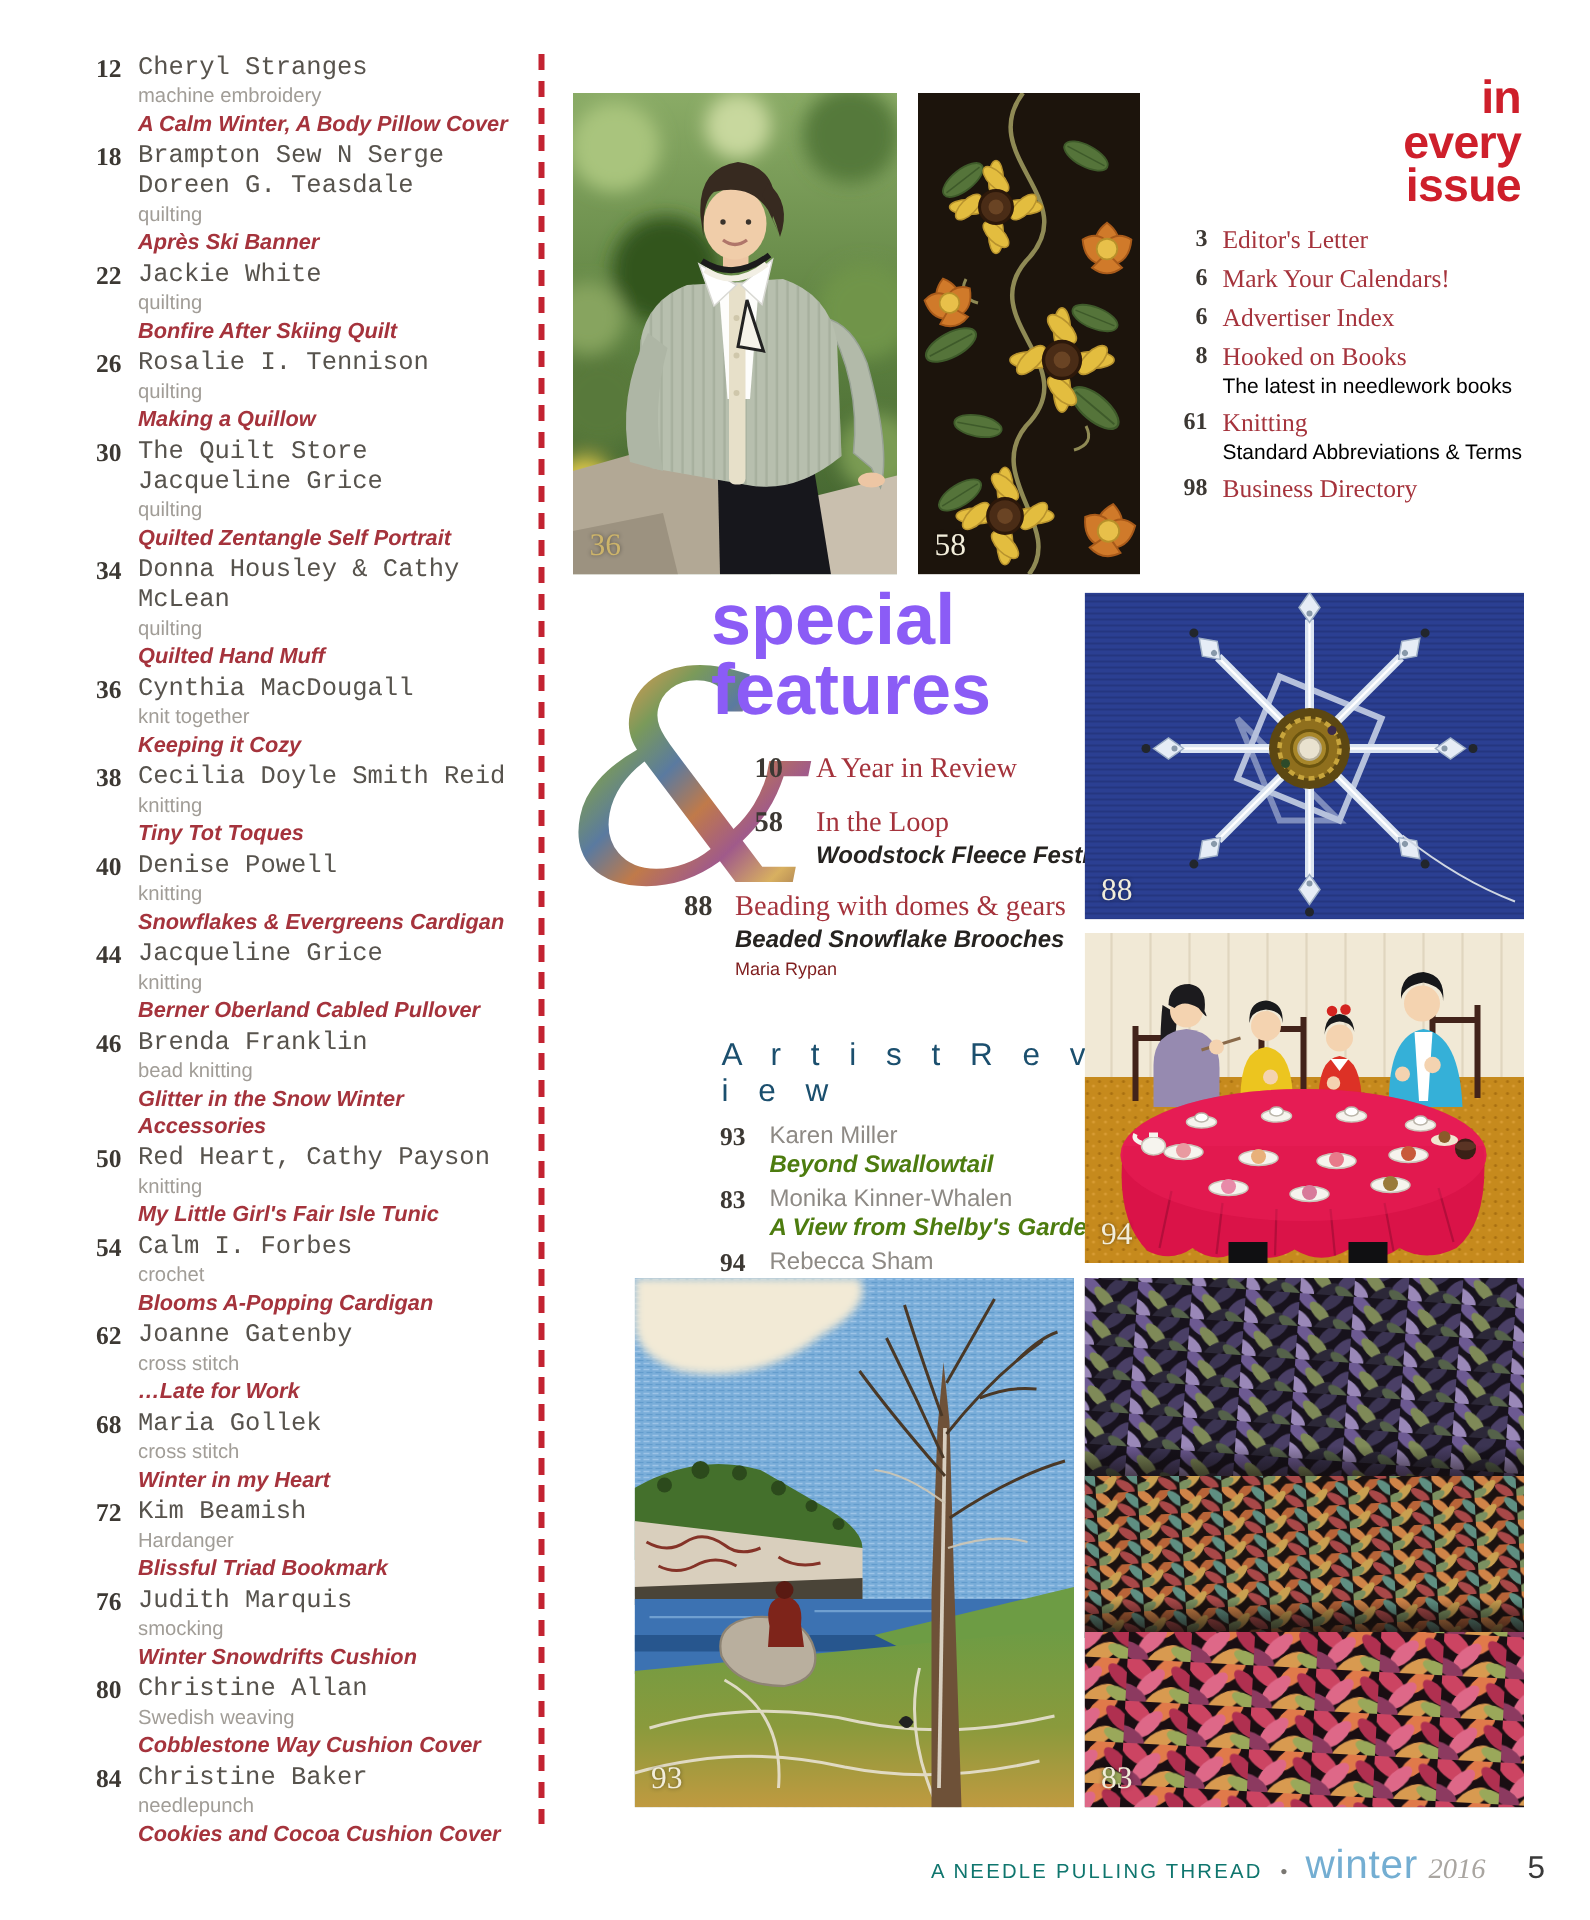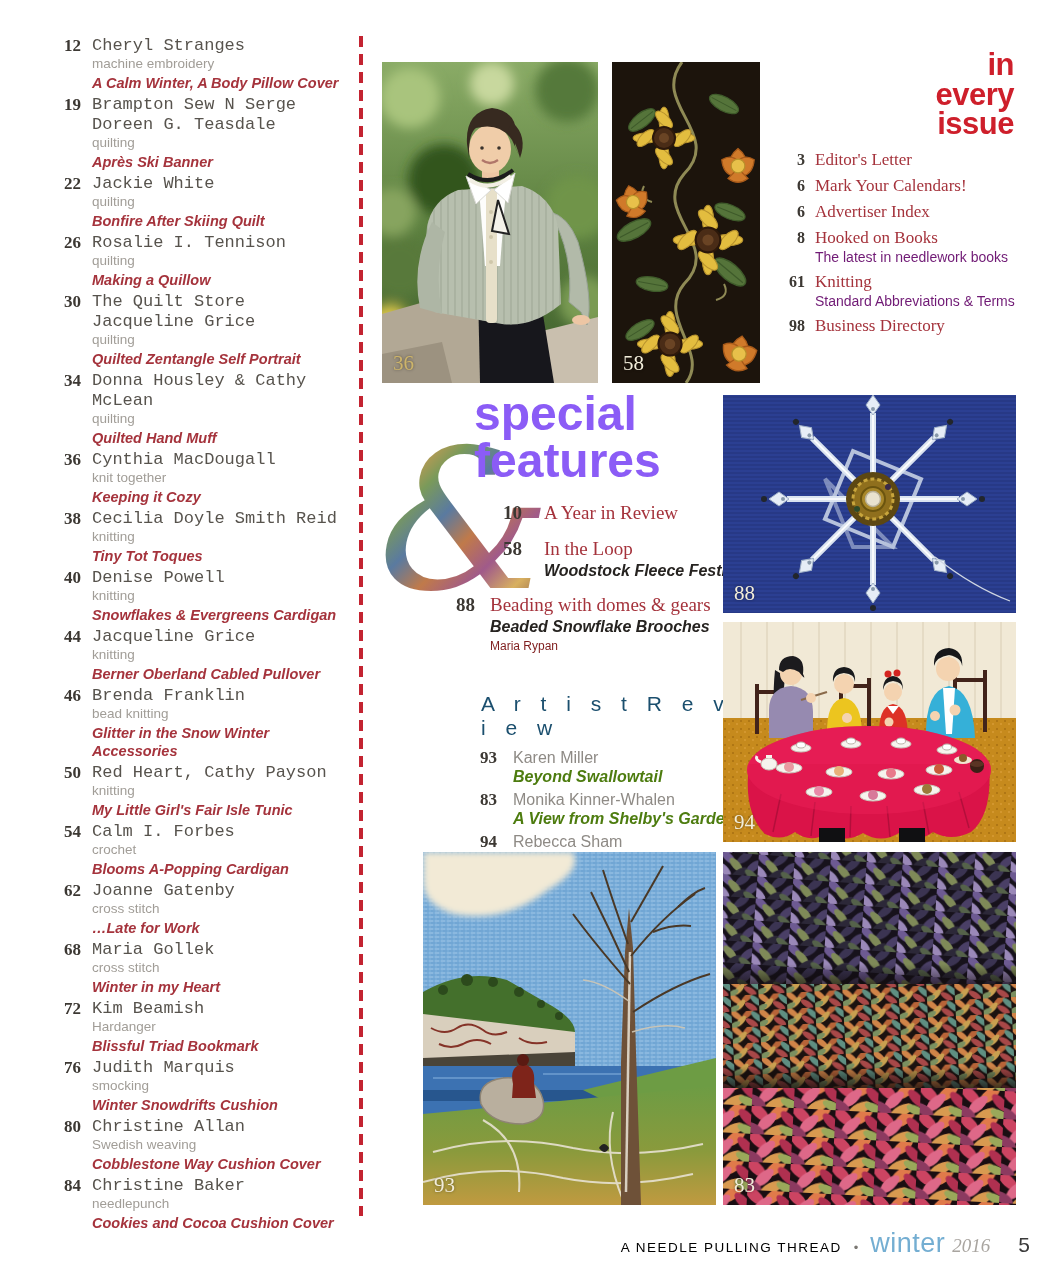--- a/index.html
+++ b/index.html
@@ -19,21 +19,21 @@
   .toc-cat  { font-size:13.5px; color:#a19d97; line-height:16px; }
   .toc-title{ font-size:14.5px; font-weight:700; font-style:italic; color:#a5333c; line-height:18px; margin-top:2px; }
 
   
   .iei-heading { position:absolute; top:50px; right:46px; text-align:right;
     font-size:31px; font-weight:700; line-height:29.5px; color:#ce1f2b; white-space:pre-line; letter-spacing:-0.5px; }
   .iei-list { position:absolute; left:775px; top:150px; width:256px; }
   .iei-item { display:grid; grid-template-columns:30px 1fr; column-gap:10px; margin-bottom:6px; }
   .iei-page { font-family:"Liberation Serif",serif; font-size:16px; font-weight:700; color:#3c3833; text-align:right; line-height:20px; }
   .iei-title{ font-family:"Liberation Serif",serif; font-size:17px; color:#a5333c; line-height:20px; }
-  .iei-sub  { font-size:14px; color:#701a75; line-height:18px; }
+  .iei-sub  { font-size:14px; color:#000000; line-height:18px; }
 
   
   .sf-heading { position:absolute; left:474px; top:390px; font-size:48px; line-height:47px;
     color:#8b5cf6; font-weight:600; white-space:pre-line; }
   .amp { position:absolute; left:378px; top:440px; font-family:"DejaVu Serif",serif; font-style:italic;
     font-size:195px; line-height:162px;
     background:linear-gradient(135deg,#b85a78 0%,#d89a50 14%,#7a9a5a 28%,#5a7aa0 42%,#c07a4a 56%,#a05a8a 70%,#d8b060 84%,#7a4a42 100%);
     -webkit-background-clip:text; background-clip:text; color:transparent; }
   .sf-list { position:absolute; left:455px; top:501px; width:300px; }
   .sf-item { display:grid; grid-template-columns:67px 1fr; column-gap:22px; margin-bottom:12px; }
@@ -46,21 +46,21 @@
   
   .ar-block { position:absolute; left:455px; top:692px; width:300px; }
   .ar-heading { font-size:21px; letter-spacing:7px; color:#1b4f6e; font-weight:500; padding-left:26px; margin-bottom:8px; }
   .ar-item { display:grid; grid-template-columns:42px 1fr; column-gap:16px; margin-bottom:4px; }
   .ar-page { font-family:"Liberation Serif",serif; font-size:17px; font-weight:700; color:#3c3833; text-align:right; line-height:19px; }
   .ar-name { font-size:16px; color:#8e8a85; line-height:19px; }
   .ar-title{ font-size:16px; font-weight:700; font-style:italic; color:#4d7c0f; line-height:19px; }
 
   
   .footer { position:absolute; left:620px; top:1228px; width:410px; display:flex; align-items:baseline; justify-content:flex-end; }
-  .footer-mag { font-size:13.5px; color:#000000; letter-spacing:1.5px; }
+  .footer-mag { font-size:13.5px; color:#0f766e; letter-spacing:1.5px; }
   .footer-dot { font-size:13px; color:#7a7772; margin:0 12px; }
   .footer-season { font-size:27px; color:#74aed2; letter-spacing:0.5px; }
   .footer-year { font-family:"Liberation Serif",serif; font-style:italic; font-size:19px; color:#a9a5a0; margin-left:7px; }
   .footer-page { font-size:21px; color:#3a3a3a; margin-left:28px; }
 
   
   .photo { position:absolute; overflow:hidden; }
   .photo svg { display:block; width:100%; height:100%; }
   .photo-label { position:absolute; left:11px; bottom:7px; font-family:"Liberation Serif",serif;
     font-size:21px; color:#f2edda; text-shadow:0 0 3px rgba(0,0,0,.45); }
@@ -84,21 +84,21 @@
       <div class="toc-entry">
         <div class="toc-page">12</div>
         <div>
           <div class="toc-name">Cheryl Stranges</div>
           <div class="toc-cat">machine embroidery</div>
           <div class="toc-title">A Calm Winter, A Body Pillow Cover</div>
         </div>
       </div>
 
       <div class="toc-entry">
-        <div class="toc-page">19</div>
+        <div class="toc-page">18</div>
         <div>
           <div class="toc-name">Brampton Sew N Serge
 Doreen G. Teasdale</div>
           <div class="toc-cat">quilting</div>
           <div class="toc-title">Après Ski Banner</div>
         </div>
       </div>
 
       <div class="toc-entry">
         <div class="toc-page">22</div>

